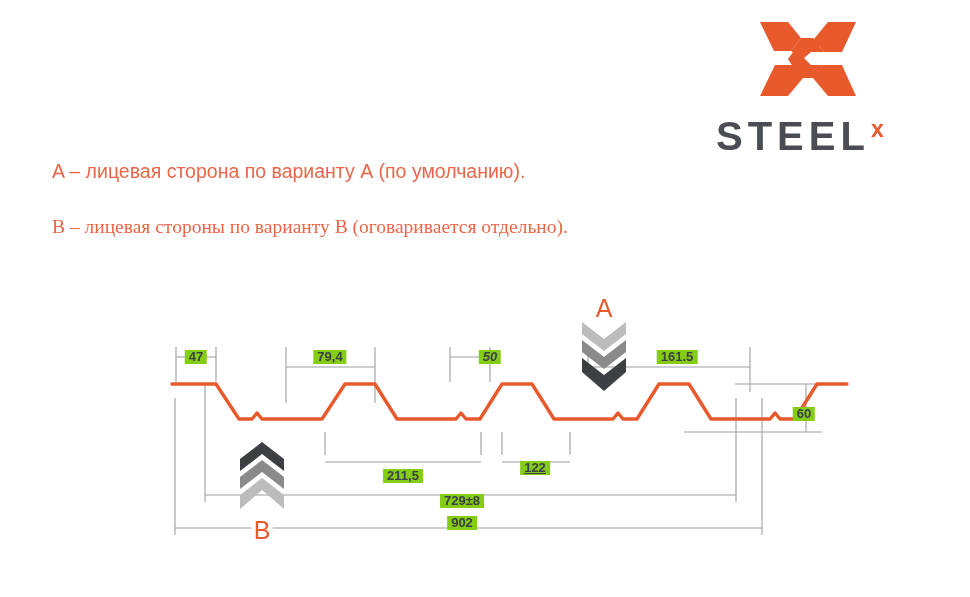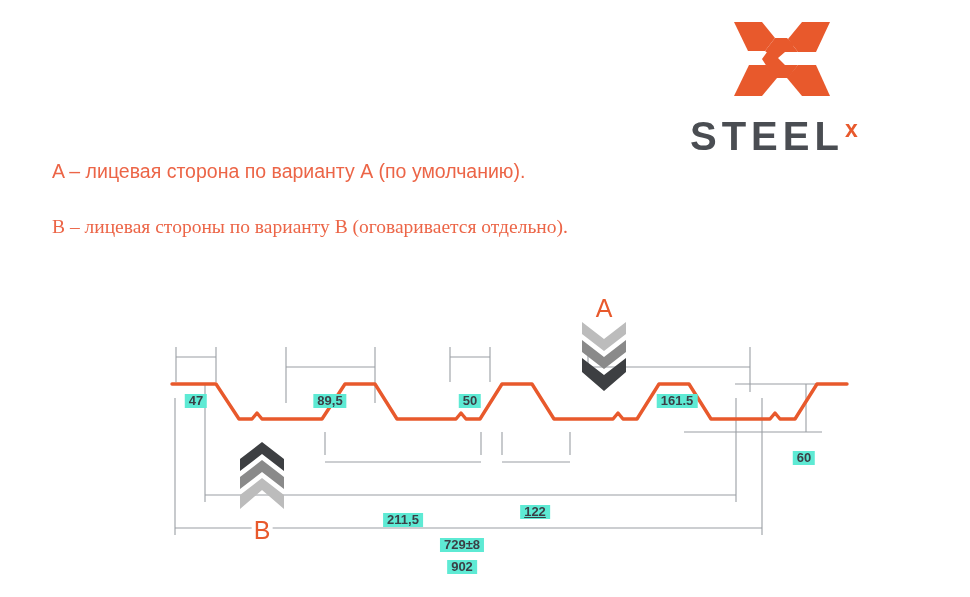--- a/index.html
+++ b/index.html
@@ -12,21 +12,21 @@
     height: 597px;
     position: relative;
     overflow: hidden;
     font-family: "Liberation Sans", sans-serif;
     background: #ffffff;
   }
 
   
   #logo-block {
     position: absolute;
-    left: 690px;
+    left: 716px;
     top: 18px;
     width: 215px;
     height: 128px;
   }
   #logo-mark {
     position: absolute;
     left: 42px;
     top: 0px;
     width: 100px;
     height: 82px;
@@ -76,27 +76,26 @@
     width: 970px;
     height: 597px;
   }
 
   
   .dim-label {
     position: absolute;
     font-size: 13px;
     font-weight: bold;
     color: #3b3f46;
-    background: #5eead4;
+    background: #84cc16;
     padding: 0 4px;
     white-space: nowrap;
     font-family: "Liberation Sans", sans-serif;
     transform: translate(-50%, -50%);
     line-height: 14px;
-    margin-top: 44px;
   }
 
   
   .marker-letter {
     position: absolute;
     font-size: 25px;
     color: #e8592c;
     font-family: "Liberation Sans", sans-serif;
     transform: translate(-50%, -50%);
     line-height: 26px;
@@ -212,22 +211,22 @@
   </g>
 
   <g transform="translate(262,452)">
     <path d="M-22,19 L0,2 L22,19 L22,7 L0,-10 L-22,7 Z" fill="#3D3F42"></path>
     <path d="M-22,37 L0,20 L22,37 L22,25 L0,8 L-22,25 Z" fill="#8A8A8A"></path>
     <path d="M-22,57 L0,38 L22,57 L22,43 L0,26 L-22,43 Z" fill="#BCBCBC"></path>
   </g>
 </svg>
 
 <div class="dim-label" style="left:196px; top:357px;">47</div>
-<div class="dim-label" style="left:330px; top:357px;">89,5</div>
-<div class="dim-label" style="left:470px; top:357px;">50</div>
+<div class="dim-label" style="left:330px; top:357px;">79,4</div>
+<div class="dim-label" style="left:490px; top:357px;font-style:italic;">50</div>
 <div class="dim-label" style="left:677px; top:357px;">161.5</div>
 <div class="dim-label" style="left:804px; top:414px;">60</div>
 <div class="dim-label" style="left:403px; top:476px;">211,5</div>
 <div class="dim-label" style="left:535px; top:468px;text-decoration:underline;">122</div>
 <div class="dim-label" style="left:462px; top:501px;">729±8</div>
 <div class="dim-label" style="left:462px; top:523px;">902</div>
 
 <div class="marker-letter" style="left:604px; top:308px;">A</div>
 <div class="marker-letter" style="left:262px; top:530px;">B</div>
 

